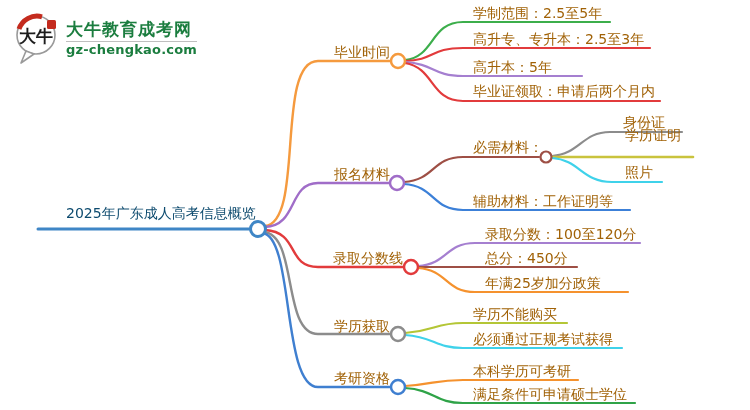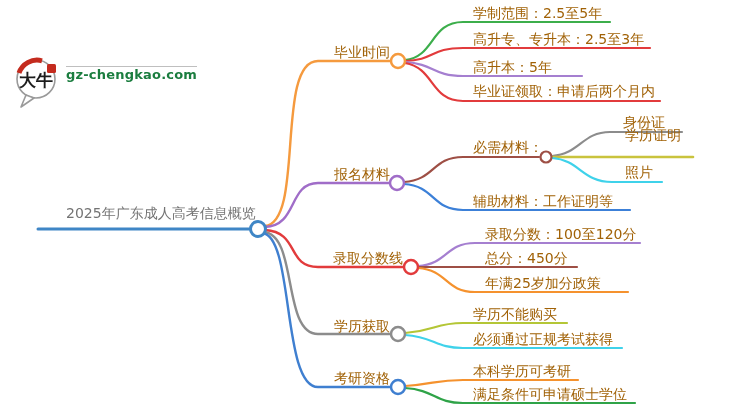--- a/index.html
+++ b/index.html
@@ -5,23 +5,23 @@
   html,body{margin:0;padding:0;background:#ffffff;}
   .stage{
     position:relative;width:750px;height:410px;background:#ffffff;overflow:hidden;
     font-family:"DejaVu Sans","Liberation Sans",sans-serif;
   }
   svg.edges{position:absolute;left:0;top:0;}
   .lbl{
     position:absolute;font-size:14px;line-height:15px;color:#a16207;
     white-space:nowrap;
   }
-  .lbl.central{color:#737373;}
+  .lbl.central{color:#0c4a6e;}
   
-  .logo{position:absolute;left:14px;top:11px;display:flex;align-items:flex-start;margin-top:44px;}
+  .logo{position:absolute;left:14px;top:11px;display:flex;align-items:flex-start;}
   .logo-icon{width:46px;height:54px;}
   .logo-col{margin-left:6px;padding-top:9px;}
   .logo-title{font-size:17px;font-weight:bold;color:#1b7d3f;letter-spacing:1px;line-height:19px;}
   .logo-divider{height:1px;background:#bfbfbf;margin:2px 0 1px 0;width:100%;}
   .logo-url{font-size:13px;font-weight:bold;color:#1b7d3f;letter-spacing:0.2px;line-height:14px;}
 </style>
 </head>
 <body>
 
 <div class="stage">
@@ -97,18 +97,19 @@
 
   <div class="logo">
     <svg class="logo-icon" viewBox="0 0 46 54">
       <circle cx="22" cy="24" r="19" fill="#ffffff" stroke="#9a9a9a" stroke-width="1.6"></circle>
       <path d="M12,40 L7,52 L20,43 Z" fill="#ffffff" stroke="#9a9a9a" stroke-width="1.6" stroke-linejoin="round"></path>
       <path d="M5,18 A19,19 0 0 1 28,5.8" fill="none" stroke-width="5" stroke="#c42b1e"></path>
       <rect x="33" y="9" width="9" height="9" rx="1.5" fill="#c42b1e"></rect>
       <text x="22" y="31" text-anchor="middle" font-size="17" font-weight="bold" fill="#1d1d1d" font-family="DejaVu Sans, Liberation Sans, sans-serif">大牛</text>
     </svg>
     <div class="logo-col">
+      <div class="logo-title">大牛教育成考网</div>
       <div class="logo-divider"></div>
       <div class="logo-url">gz-chengkao.com</div>
     </div>
   </div>
 
 </div>
 
 </body></html>

